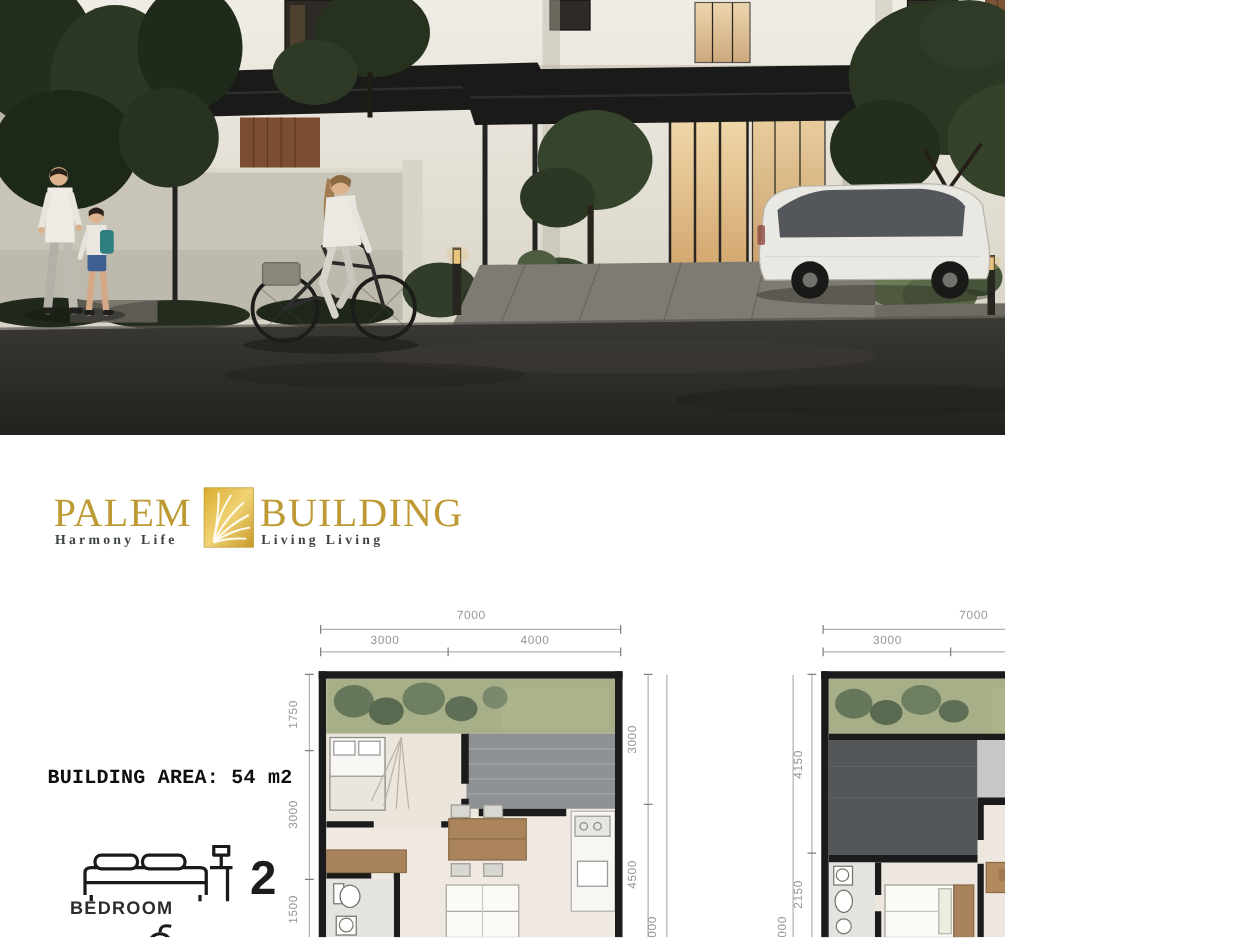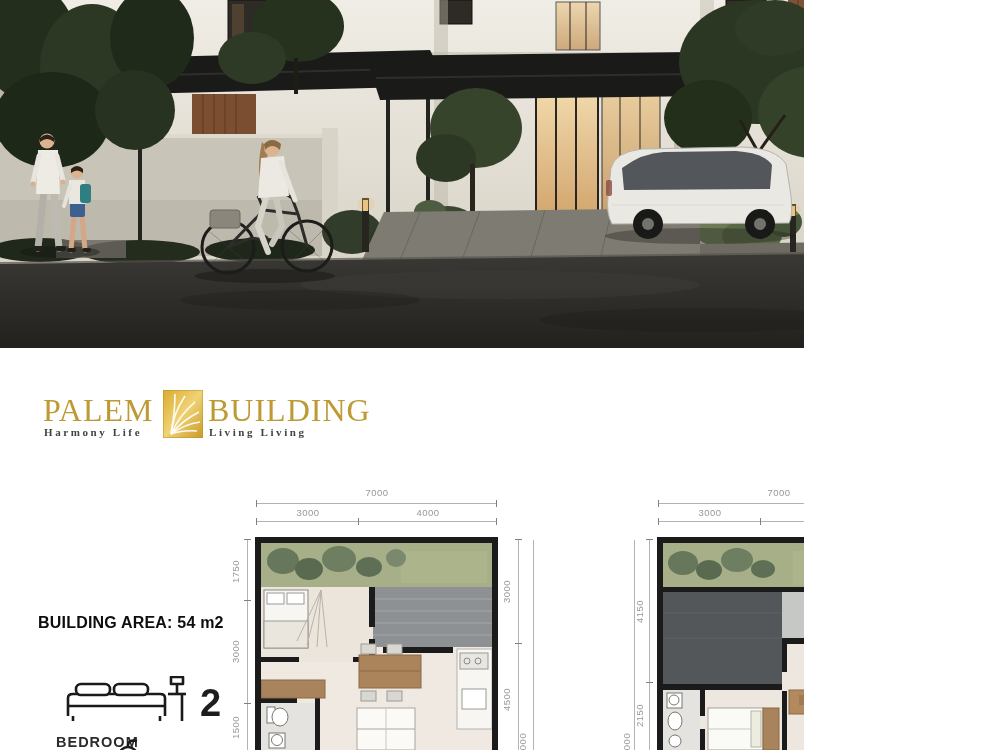--- a/index.html
+++ b/index.html
@@ -13,23 +13,23 @@
   .logo-word{position:absolute;font-family:"Liberation Serif",serif;font-size:32px;line-height:32px;
              color:#bd9a33;letter-spacing:1px;white-space:nowrap;}
   .tagline{position:absolute;font-family:"Liberation Serif",serif;font-size:11px;font-weight:bold;
            color:#3e453f;letter-spacing:2.6px;white-space:nowrap;}
   
   .badge{position:absolute;left:825px;top:387px;width:157px;height:56px;background:#7e7e7e;
          border:1px solid #6c6c6c;border-radius:2px;display:flex;align-items:center;justify-content:center;
          color:#f6f6f6;font-weight:bold;font-size:26px;letter-spacing:3px;}
   
   .specs{position:absolute;left:38px;top:612px;font-weight:bold;font-size:16px;line-height:21px;
-         color:#0e0e0e;letter-spacing:.2px;}
+         color:#0e0e0e;letter-spacing:.2px;font-family:Liberation Mono, monospace;}
   .bed-count{position:absolute;left:200px;top:682px;font-weight:bold;font-size:38px;color:#1d1d1d;}
-  .bed-label{position:absolute;left:56px;top:719px;font-weight:bold;font-size:14.5px;letter-spacing:1px;color:#2c2c2c;margin-top:15px;}
+  .bed-label{position:absolute;left:56px;top:719px;font-weight:bold;font-size:14.5px;letter-spacing:1px;color:#2c2c2c;}
   
   .plan{position:absolute;border:6px solid #1b1b1b;border-bottom:none;background:#efe9e1;}
   .plan svg{display:block;}
   
   .dimh{position:absolute;height:1px;background:#b3b3b3;}
   .dimv{position:absolute;width:1px;background:#b3b3b3;}
   .tkv{position:absolute;width:1px;height:7px;background:#7f7f7f;}
   .tkh{position:absolute;width:7px;height:1px;background:#7f7f7f;}
   .dimlab{position:absolute;width:60px;font-size:9.5px;line-height:11px;color:#979797;
           letter-spacing:.5px;text-align:center;white-space:nowrap;}

